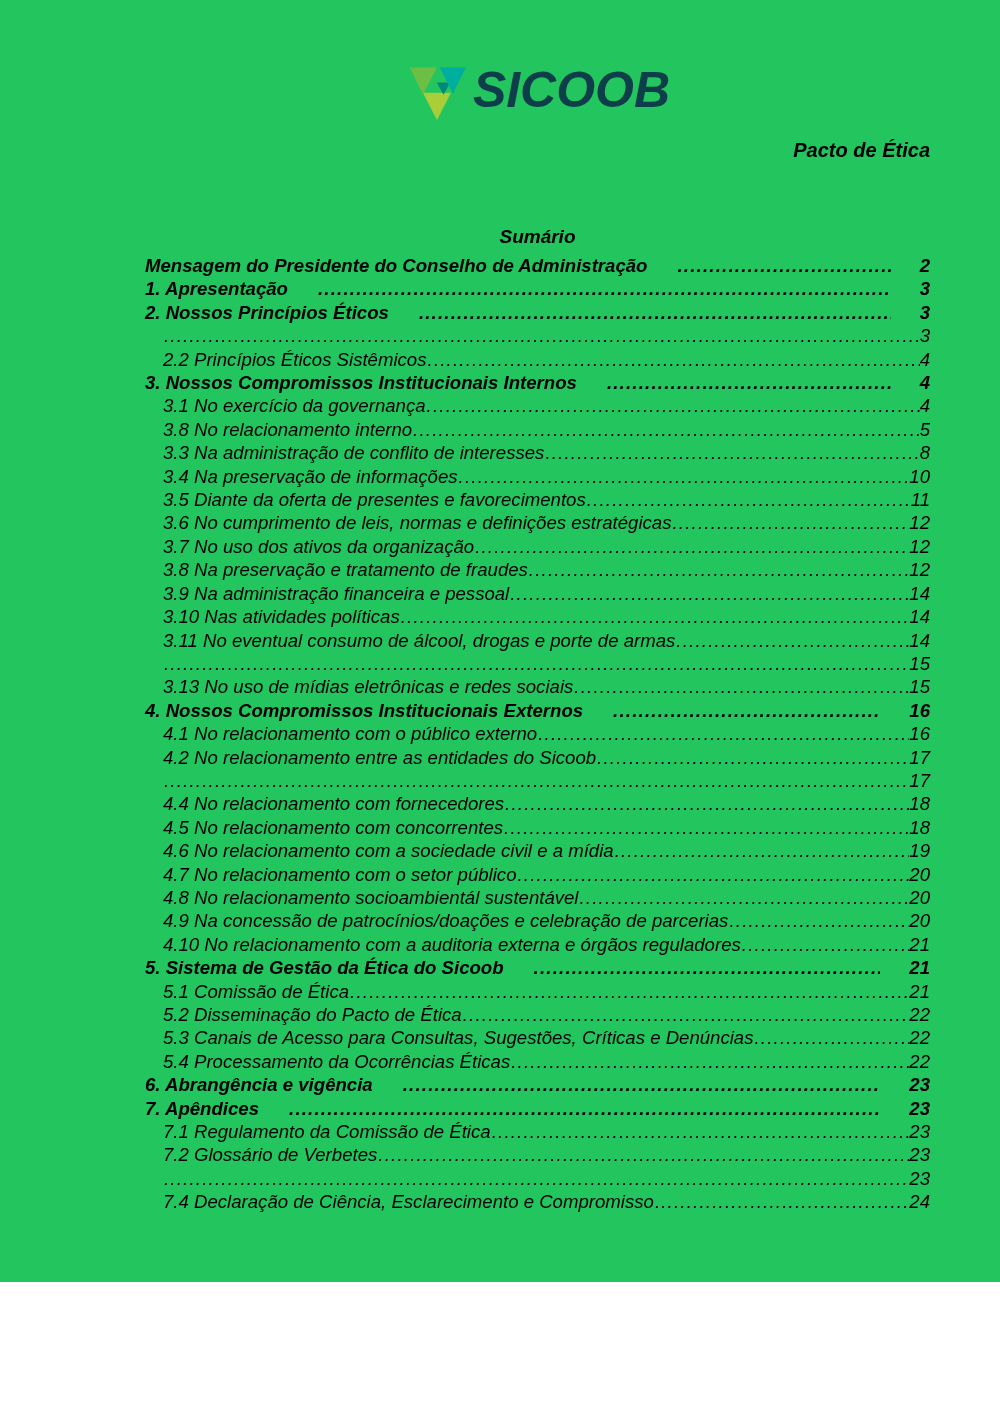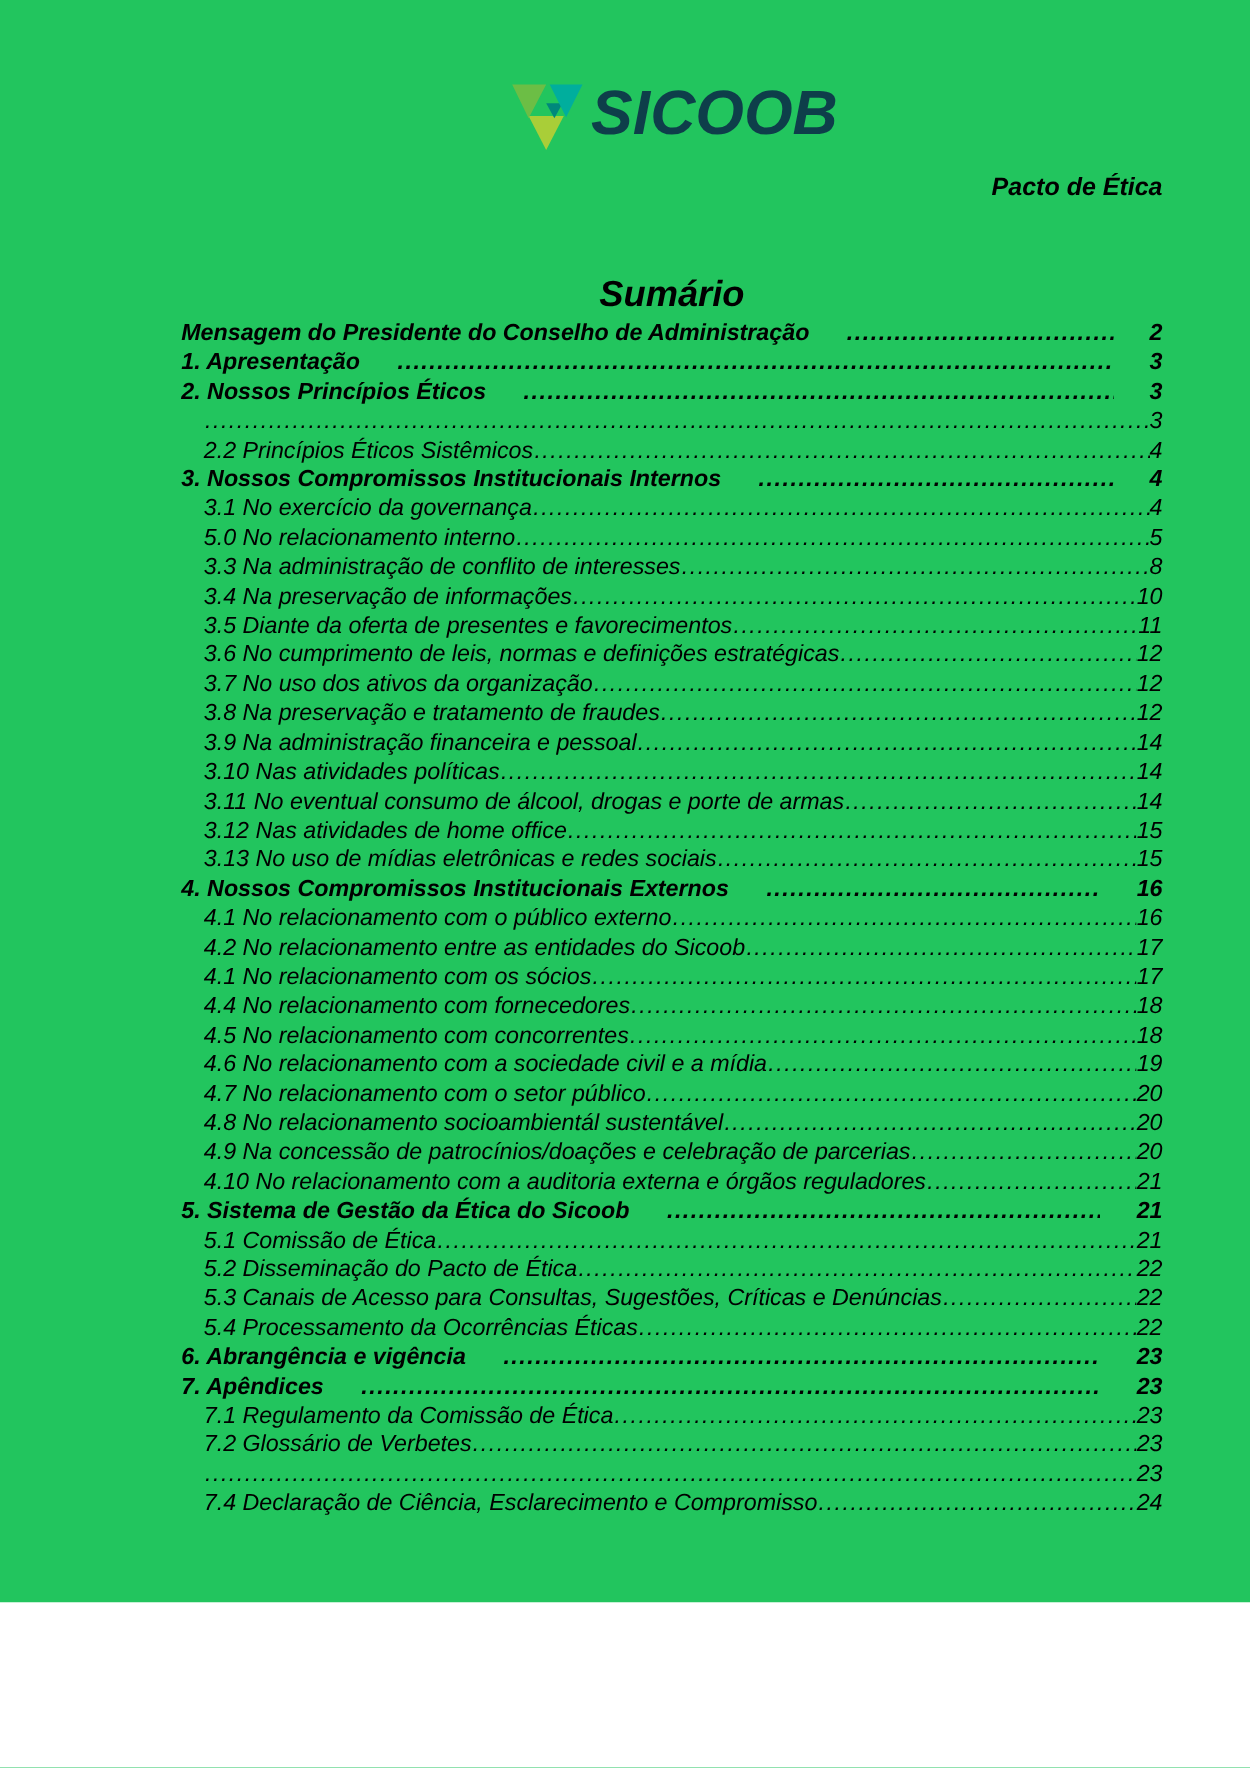--- a/index.html
+++ b/index.html
@@ -24,21 +24,21 @@
     font-weight:bold; font-size:50px; line-height:58px;
     letter-spacing:0px; color:var(--brand-dark,#0E3E4A);
   }
   .doc-title {
     text-align:right; font-weight:bold; font-size:20px;
     line-height:24px; margin-top:18px;
   }
 
   
   .toc-title {
-    text-align:center; font-weight:bold; font-size:29px;
+    text-align:center; font-weight:bold; font-size:19px;
     line-height:29px; margin-top:60px; margin-bottom:3px;
   }
   .toc-list { }
   .toc-row {
     display:flex; align-items:baseline;
     font-size:18.6px; line-height:23.4px;
   }
   .toc-row.bold { font-weight:bold;gap:29px; }
   .toc-row.sub { padding-left:18px; }
   .toc-label { white-space:nowrap; }
@@ -106,21 +106,21 @@
           <span class="toc-label">3. Nossos Compromissos Institucionais Internos</span>
           <span class="leader"></span>
           <span class="toc-page">4</span>
         </div>
         <div class="toc-row sub">
           <span class="toc-label">3.1 No exercício da governança</span>
           <span class="leader"></span>
           <span class="toc-page">4</span>
         </div>
         <div class="toc-row sub">
-          <span class="toc-label">5.0 No relacionamento interno</span>
+          <span class="toc-label">3.8 No relacionamento interno</span>
           <span class="leader"></span>
           <span class="toc-page">5</span>
         </div>
         <div class="toc-row sub">
           <span class="toc-label">3.3 Na administração de conflito de interesses</span>
           <span class="leader"></span>
           <span class="toc-page">8</span>
         </div>
         <div class="toc-row sub">
           <span class="toc-label">3.4 Na preservação de informações</span>
@@ -156,21 +156,20 @@
           <span class="toc-label">3.10 Nas atividades políticas</span>
           <span class="leader"></span>
           <span class="toc-page">14</span>
         </div>
         <div class="toc-row sub">
           <span class="toc-label">3.11 No eventual consumo de álcool, drogas e porte de armas</span>
           <span class="leader"></span>
           <span class="toc-page">14</span>
         </div>
         <div class="toc-row sub">
-          <span class="toc-label">3.12 Nas atividades de home office</span>
           <span class="leader"></span>
           <span class="toc-page">15</span>
         </div>
         <div class="toc-row sub">
           <span class="toc-label">3.13 No uso de mídias eletrônicas e redes sociais</span>
           <span class="leader"></span>
           <span class="toc-page">15</span>
         </div>
         <div class="toc-row bold">
           <span class="toc-label">4. Nossos Compromissos Institucionais Externos</span>
@@ -181,21 +180,20 @@
           <span class="toc-label">4.1 No relacionamento com o público externo</span>
           <span class="leader"></span>
           <span class="toc-page">16</span>
         </div>
         <div class="toc-row sub">
           <span class="toc-label">4.2 No relacionamento entre as entidades do Sicoob</span>
           <span class="leader"></span>
           <span class="toc-page">17</span>
         </div>
         <div class="toc-row sub">
-          <span class="toc-label">4.1 No relacionamento com os sócios</span>
           <span class="leader"></span>
           <span class="toc-page">17</span>
         </div>
         <div class="toc-row sub">
           <span class="toc-label">4.4 No relacionamento com fornecedores</span>
           <span class="leader"></span>
           <span class="toc-page">18</span>
         </div>
         <div class="toc-row sub">
           <span class="toc-label">4.5 No relacionamento com concorrentes</span>

